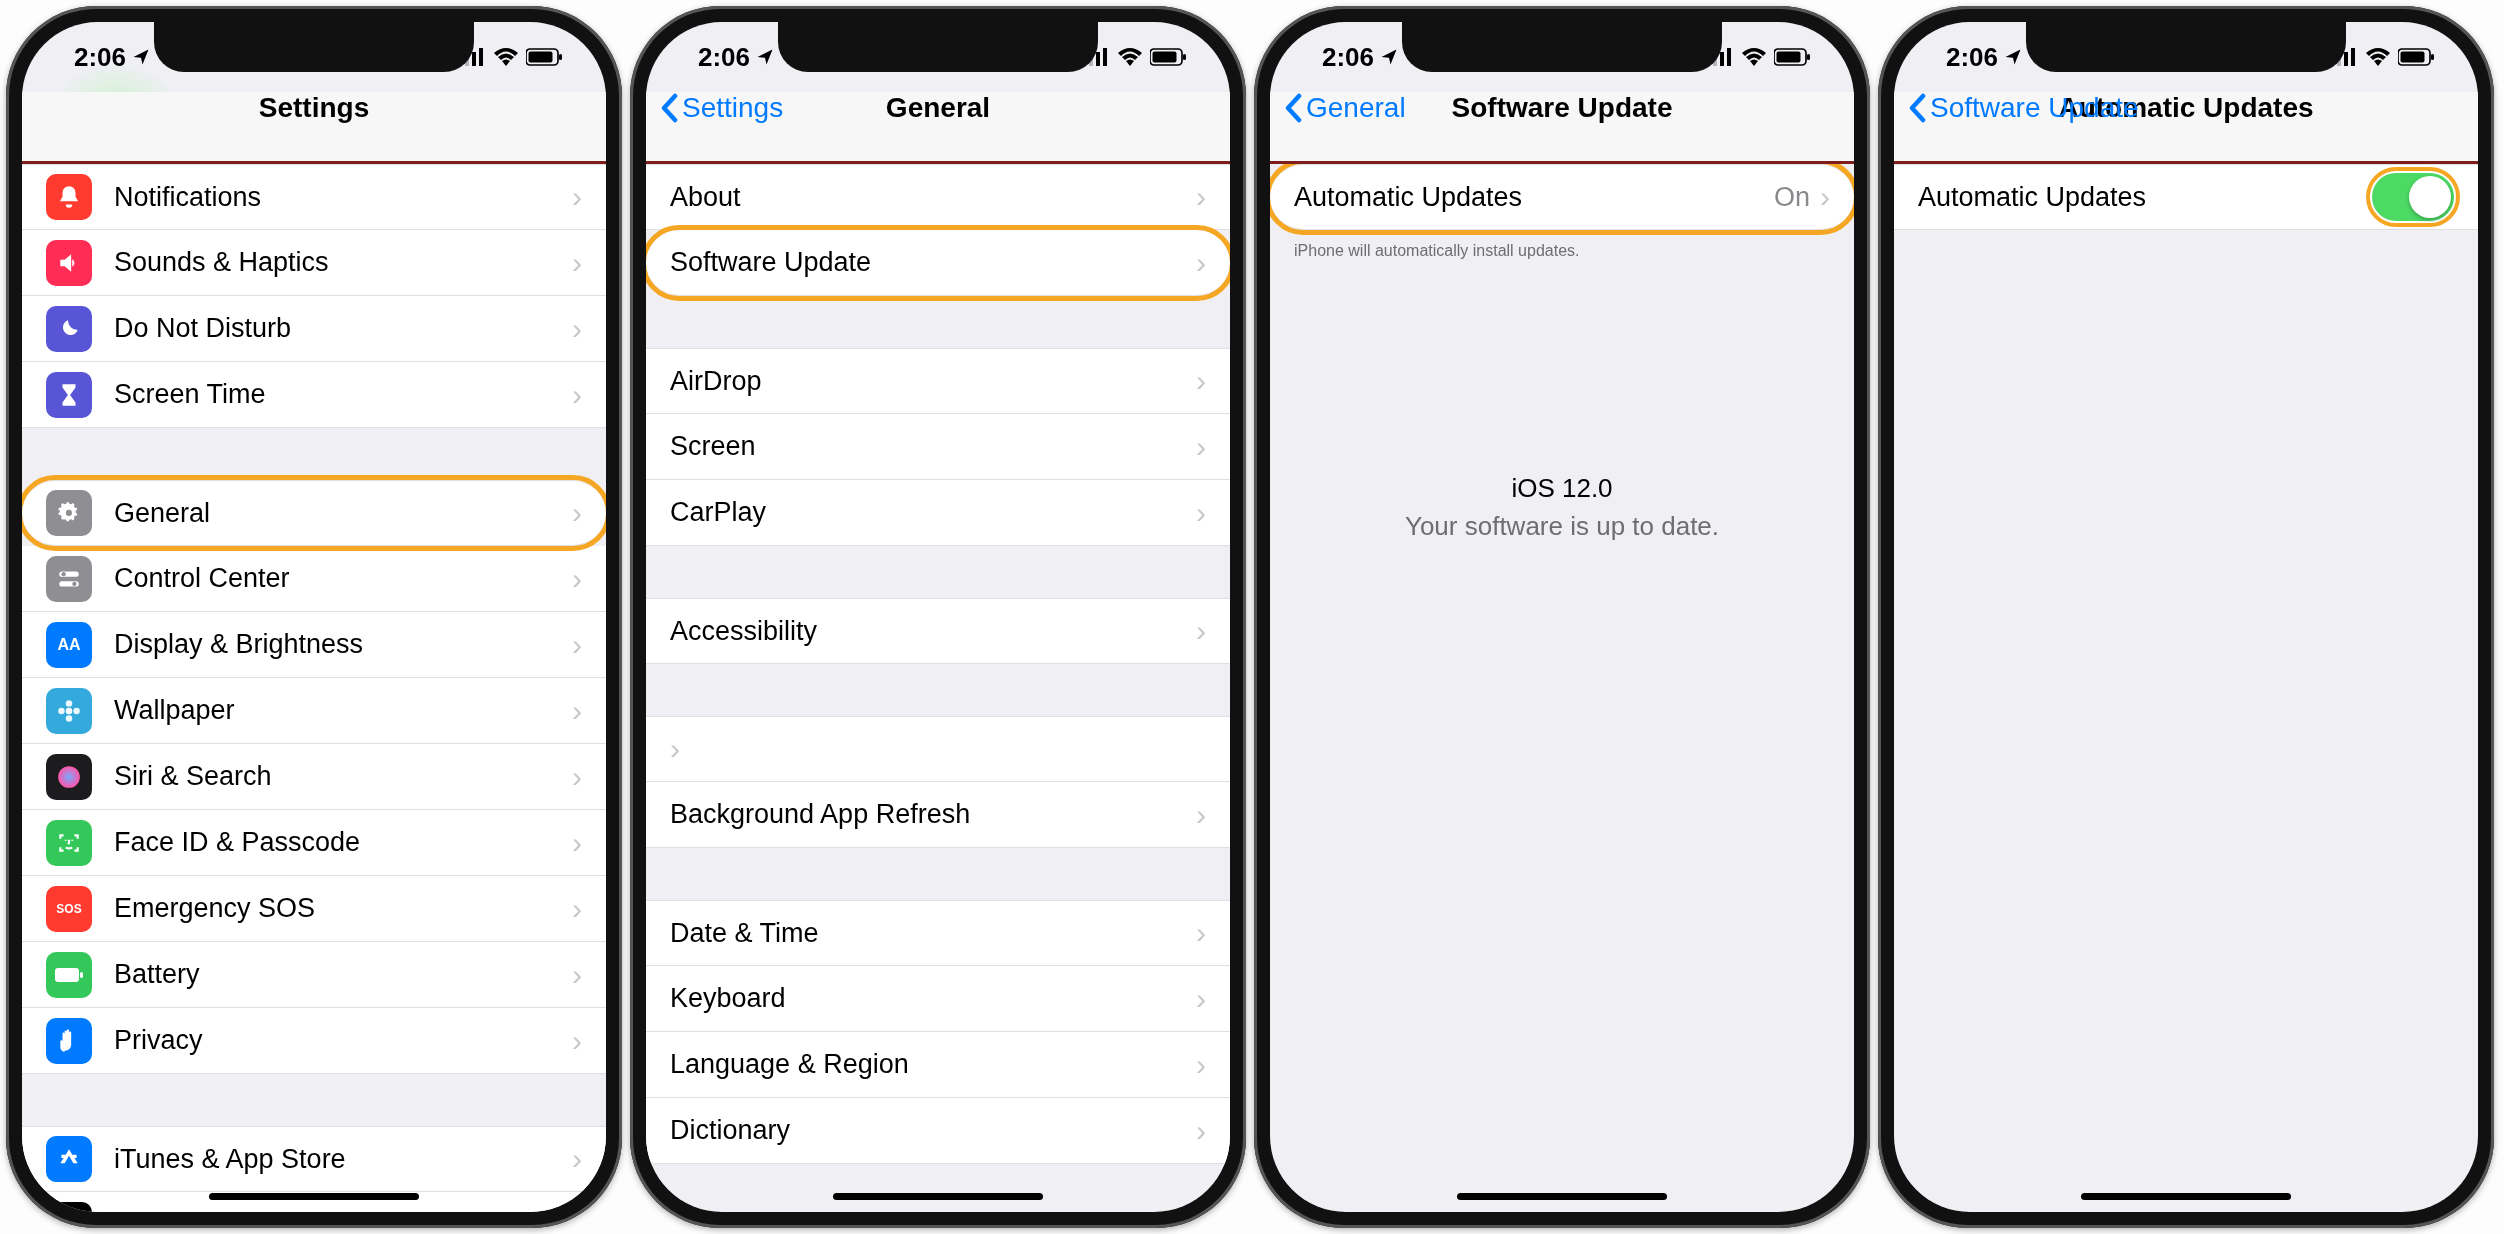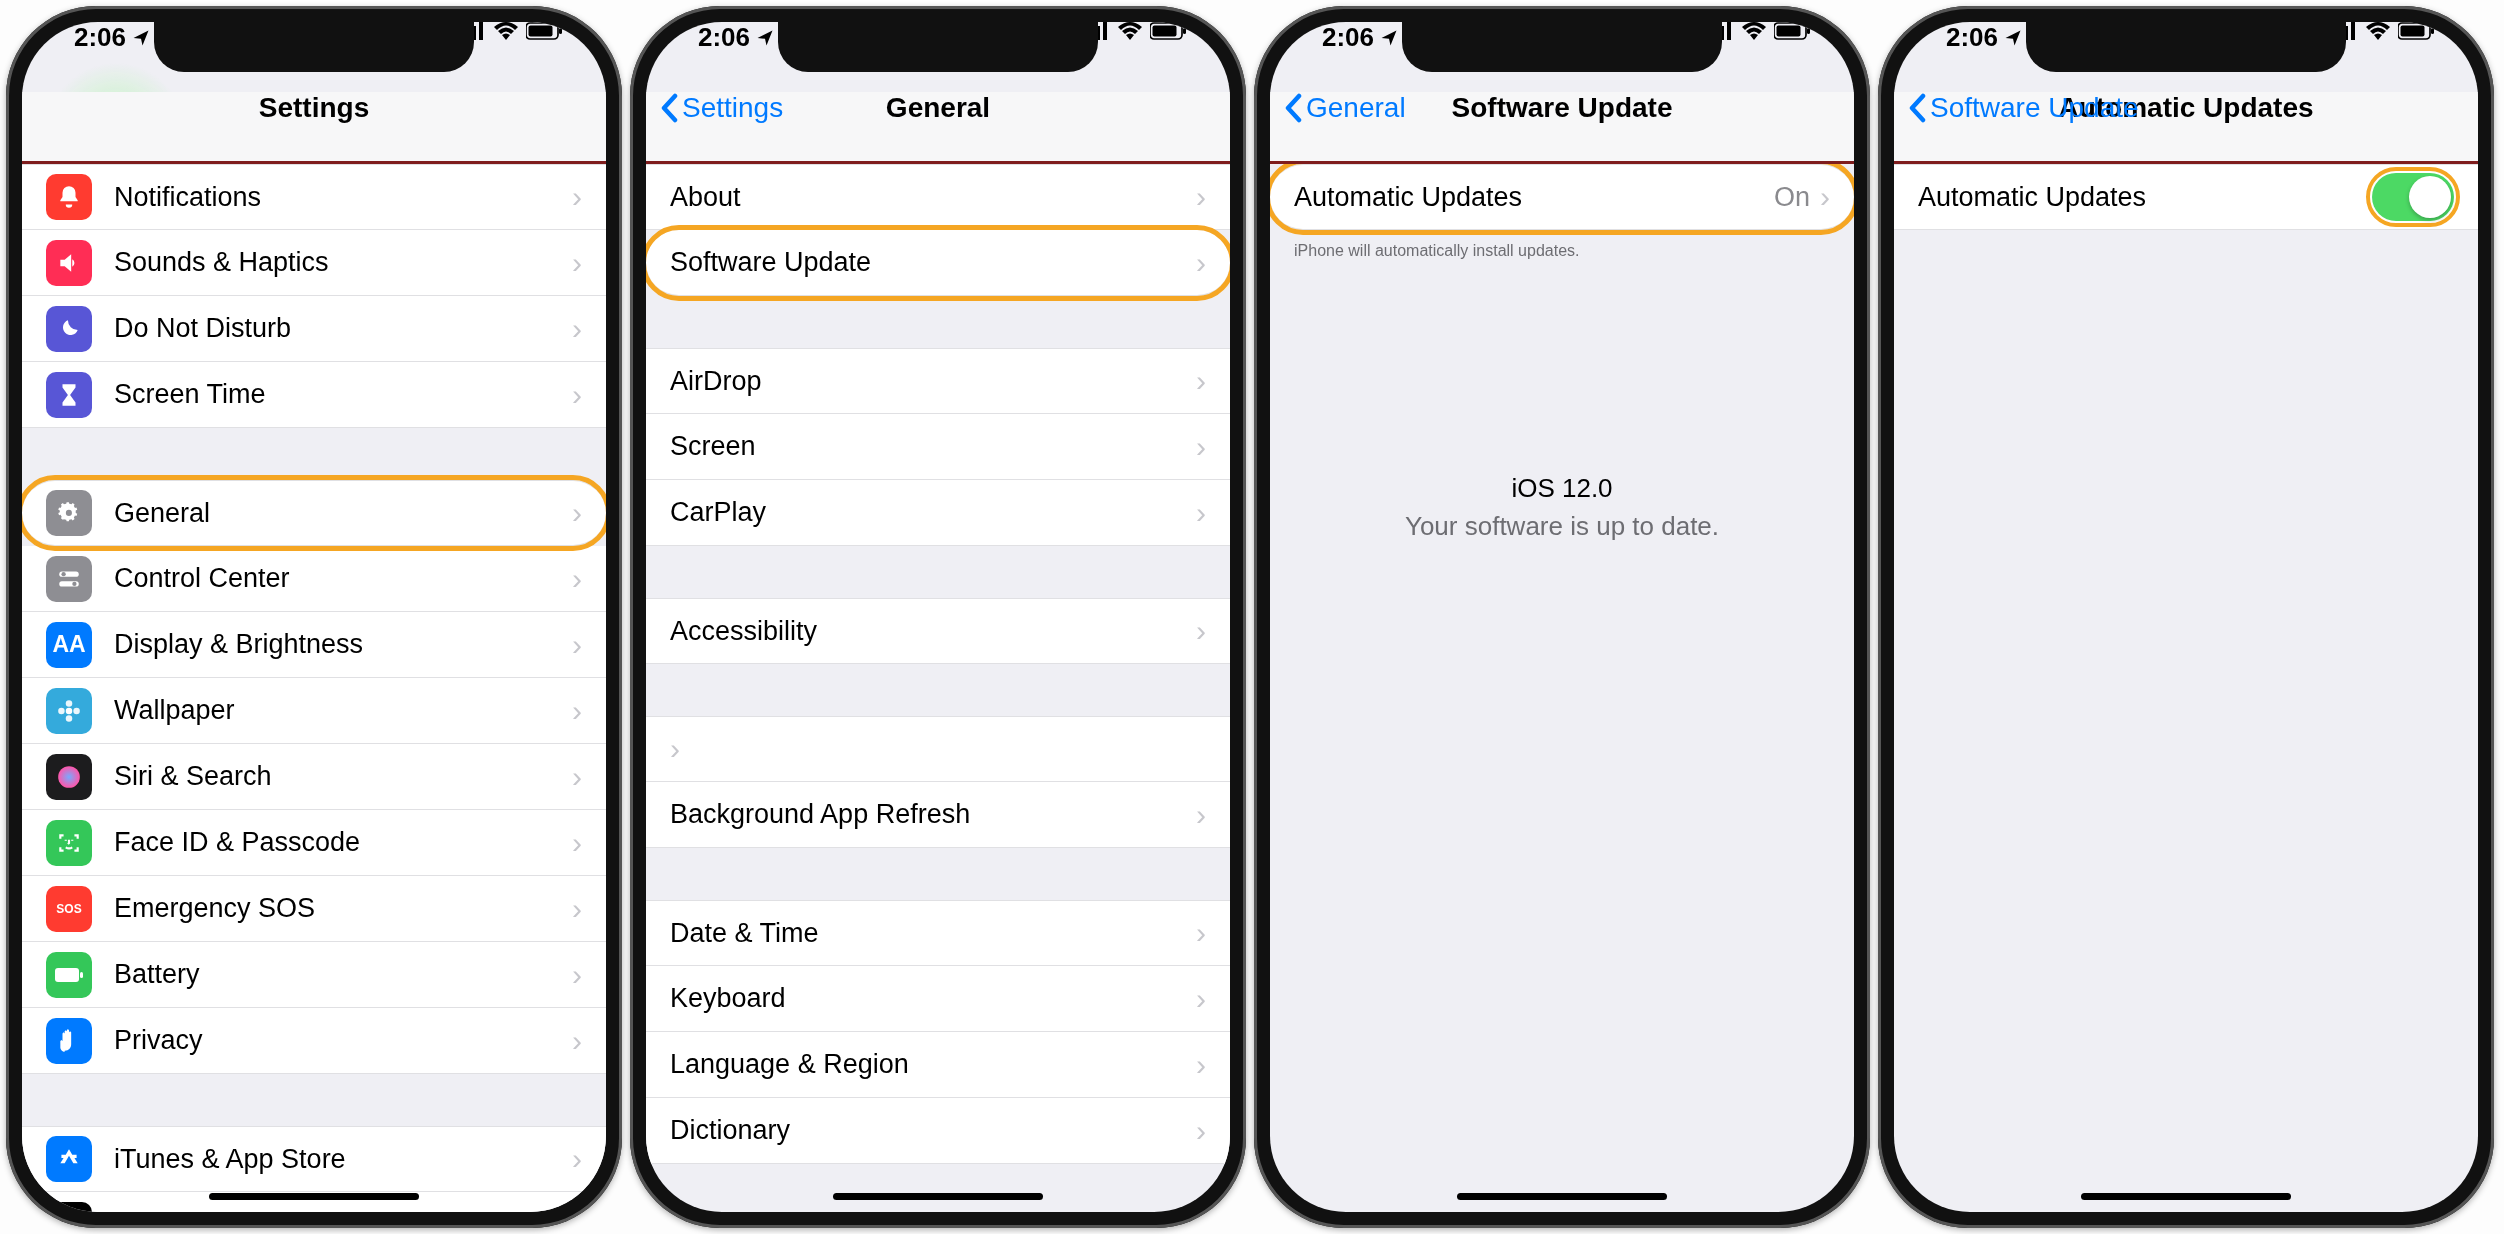--- a/index.html
+++ b/index.html
@@ -38,21 +38,21 @@
     height: 50px;
     background: #111;
     border-bottom-left-radius: 30px;
     border-bottom-right-radius: 30px;
     z-index: 10;
   }
   .status-bar {
     height: 70px;
     display: flex;
     justify-content: space-between;
-    align-items: flex-start;
+    align-items: center;
     padding: 0 42px 0 52px;
     font-size: 26px;
     font-weight: 600;
     color: #000;
     position: relative;
   }
   .status-left { display: flex; align-items: center; gap: 6px; }
   .status-right { display: flex; align-items: center; gap: 8px; }
   .nav-bar {
     height: 72px;
@@ -269,21 +269,21 @@
                 <rect x="3" y="14" width="18" height="5" rx="2.5" fill="#fff"></rect>
                 <circle cx="7" cy="7.5" r="2" fill="#8e8e93"></circle>
                 <circle cx="17" cy="16.5" r="2" fill="#8e8e93"></circle>
               </svg>
             </div>
             <span class="row-label">Control Center</span>
             <span class="chevron">›</span>
           </div>
           <div class="row">
             <div class="row-icon" style="background: rgb(0, 122, 255);">
-              <span style="font-weight:700;font-size:23px">AA</span>
+              <span style="font-weight:700;font-size:16px">AA</span>
             </div>
             <span class="row-label">Display &amp; Brightness</span>
             <span class="chevron">›</span>
           </div>
           <div class="row">
             <div class="row-icon" style="background: rgb(52, 170, 220);">
               <svg width="26" height="26" viewBox="0 0 24 24">
                 <circle cx="12" cy="12" r="3" fill="#fff"></circle>
                 <circle cx="12" cy="5" r="3" fill="#fff" opacity=".9"></circle>
                 <circle cx="12" cy="19" r="3" fill="#fff" opacity=".9"></circle>

